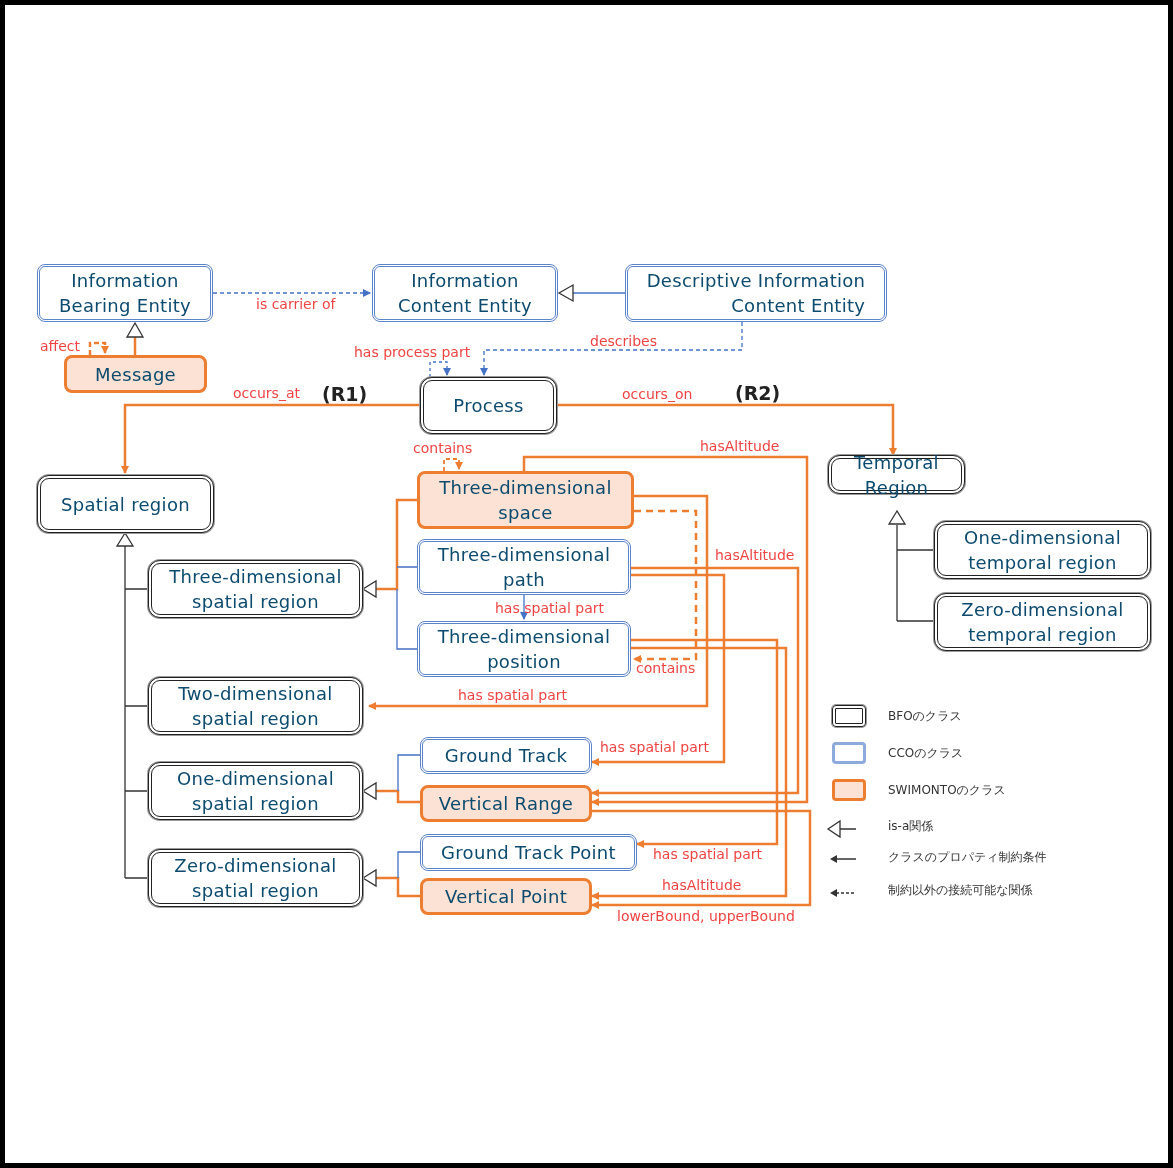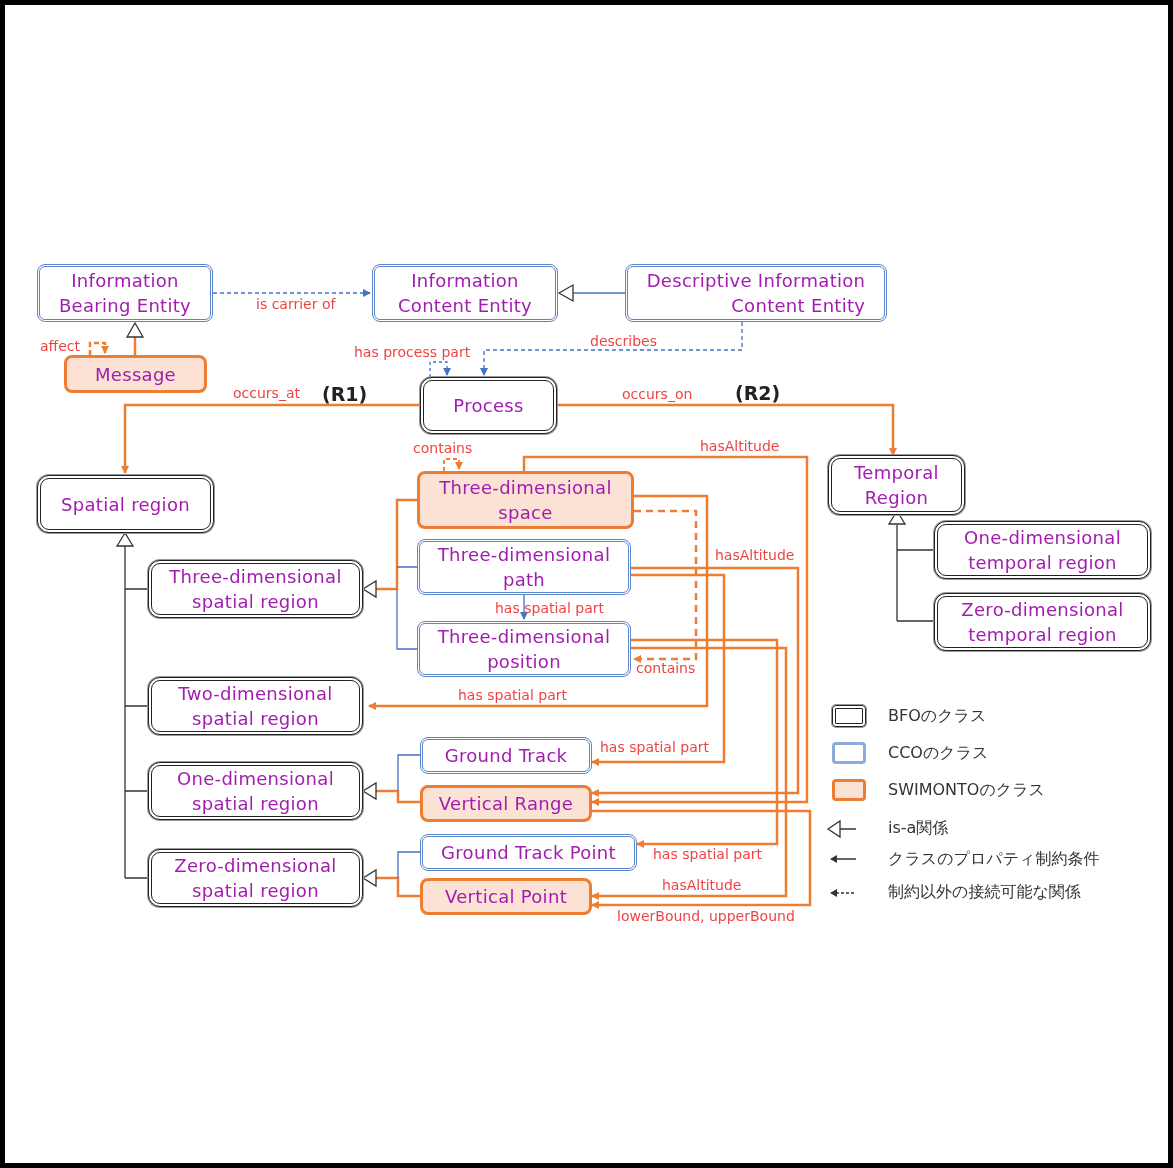--- a/index.html
+++ b/index.html
@@ -1,25 +1,25 @@
 <!DOCTYPE html>
 <html><head>
 <meta charset="utf-8">
 <style>
   html, body { margin: 0; padding: 0; background: #ffffff; }
   body { width: 1173px; height: 1168px; position: relative; overflow: hidden; font-family: "DejaVu Sans", sans-serif; }
   .frame { position: absolute; left: 0; top: 0; width: 1163px; height: 1158px; border: 5px solid #000; background: #fff; }
   svg.wires { position: absolute; left: 0; top: 0; width: 1173px; height: 1168px; }
-  .node { position: absolute; box-sizing: border-box; display: flex; align-items: center; justify-content: center; text-align: center; color: #a21caf; font-size: 18px; line-height: 25px; background: #fff; white-space: pre-line; letter-spacing: 0.3px; }
+  .node { position: absolute; box-sizing: border-box; display: flex; align-items: center; justify-content: center; text-align: center; color: #0c4a6e; font-size: 18px; line-height: 25px; background: #fff; white-space: pre-line; letter-spacing: 0.3px; }
   .bfo { border: 4px double #222; border-radius: 12px; box-shadow: 0 0 0 1px #9a9a9a; }
   .cco { border: 3px double #5b84c9; border-radius: 8px; }
   .swim { border: 3px solid #ed7d31; border-radius: 8px; background: #fbe2d5; }
   .lbl { position: absolute; font-size: 14px; color: #ef4444; white-space: nowrap; }
   .lbl.b { font-weight: bold; font-size: 19px; color: #222; }
-  .legend-item { position: absolute; left: 824px; display: flex; align-items: center; font-size: 16px; color: #333; padding-left: 8px; }
+  .legend-item { position: absolute; left: 824px; display: flex; align-items: center; font-size: 12px; color: #333; padding-left: 8px; }
   .legend-swatch { width: 34px; height: 22px; box-sizing: border-box; margin-right: 22px; border-radius: 4px; }
   .legend-sym { width: 34px; margin-right: 22px; display: flex; align-items: center; justify-content: flex-start; }
 </style>
 </head>
 <body>
 
 <div class="frame"></div>
 
 <svg class="wires" viewBox="0 0 1173 1168">
   <defs>
@@ -96,21 +96,21 @@
 
 <div class="node cco" style="left:37px;top:264px;width:176px;height:58px;">Information
 Bearing Entity</div>
 <div class="node cco" style="left:372px;top:264px;width:186px;height:58px;">Information
 Content Entity</div>
 <div class="node cco" style="left:625px;top:264px;width:262px;height:58px;text-align:right;">Descriptive Information
 Content Entity</div>
 <div class="node swim" style="left:64px;top:355px;width:143px;height:38px;text-align:center;">Message</div>
 <div class="node bfo" style="left:420px;top:377px;width:137px;height:57px;">Process</div>
 <div class="node bfo" style="left:37px;top:475px;width:177px;height:58px;">Spatial region</div>
-<div class="node bfo" style="left:828px;top:455px;width:137px;height:60px;">Temporal
+<div class="node bfo" style="left:828px;top:455px;width:137px;height:39px;">Temporal
 Region</div>
 <div class="node bfo" style="left:934px;top:521px;width:217px;height:58px;">One-dimensional
 temporal region</div>
 <div class="node bfo" style="left:934px;top:593px;width:217px;height:58px;">Zero-dimensional
 temporal region</div>
 <div class="node swim" style="left:417px;top:471px;width:217px;height:58px;">Three-dimensional
 space</div>
 <div class="node cco" style="left:417px;top:539px;width:214px;height:56px;">Three-dimensional
 path</div>
 <div class="node cco" style="left:417px;top:621px;width:214px;height:56px;">Three-dimensional

